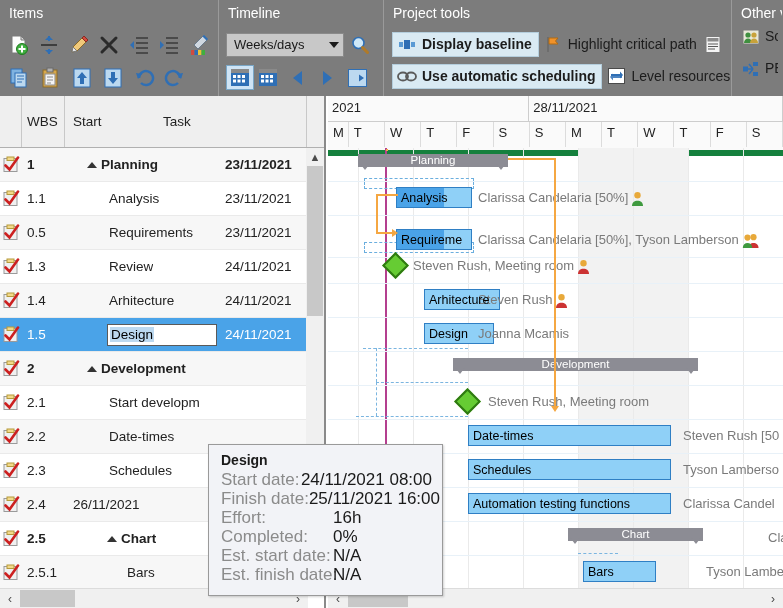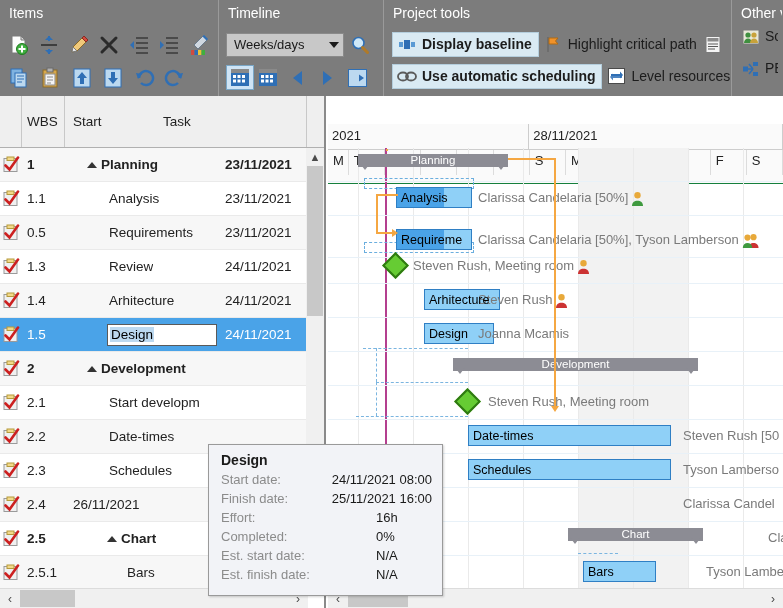--- a/index.html
+++ b/index.html
@@ -136,21 +136,21 @@
   .vs-arrow.bottom { position:absolute; bottom:0; left:0; }
 
   
   .hscroll { position:absolute; left:0; bottom:0; width:308px; height:20px; background:#f0f0f0; border-top:1px solid #dcdcdc; display:flex; align-items:center; }
   .hs-arrow { width:20px; height:20px; display:flex; align-items:center; justify-content:center; color:#4a4a4a; font-size:12px; }
   .hs-thumb { width:55px; height:17px; background:#c8c8c8; }
   .hs-track { flex:1; }
 
   
   .chart { position:absolute; left:328px; top:0; width:455px; height:512px; background:#fff; overflow:hidden; }
-  .chead { height:60px; position:relative; border-bottom:1px solid #15803d; background:#fafafa;margin-top:28px; }
+  .chead { height:60px; position:relative; border-bottom:6px solid #15803d; background:#fafafa; }
   .cweeks { display:flex; height:26px; border-bottom:1px solid #cdcdcd; }
   .cweek { border-right:1px solid #cdcdcd; font-size:13px; color:#222; padding:4px 0 0 4px; white-space:nowrap; }
   .cdays { display:flex; height:25px; }
   .cday { width:55px; border-right:1px solid #dcdcdc; font-size:13px; color:#222; text-align:left; padding:3px 0 0 5px; }
 
   .cbody { position:absolute; left:0; top:52px; width:455px; height:440px; }
   .weekend { position:absolute; top:0; height:440px; background:#f2f2f2; }
   .daygrid { position:absolute; top:0; width:1px; height:440px; background:#eaeaea; }
   .todayline { position:absolute; top:0; width:2px; height:440px; background:#b43f8f; }
   .crow { position:absolute; left:0; width:455px; height:34px; border-bottom:1px solid #e8f1f8; }
@@ -181,21 +181,21 @@
   .chs-thumb { width:60px; height:17px; background:#c8c8c8; }
 
   
   .tooltip {
     position:absolute; left:208px; top:348px; width:235px; height:152px;
     background:#f2f3f7; border:1px solid #9a9a9a;
     padding:7px 10px 0 12px; z-index:50;
     box-shadow: 1px 1px 2px rgba(0,0,0,0.18);
   }
   .tt-title { font-size:14px; font-weight:bold; color:#1a1a1a; margin-bottom:2px; }
-  .tt-line { display:flex; font-size:13px; line-height:19px;gap:43px; }
+  .tt-line { display:flex; font-size:17px; line-height:19px; }
   .tt-k { color:#8b8b8b; width:112px; white-space:nowrap; }
   .tt-v { color:#1a1a1a; white-space:nowrap; }
 </style>
 </head>
 <body>
 
 <div id="app">
 
   <div class="ribbon">
 
@@ -757,20 +757,23 @@
             </div>
             <div class="reslabel" style="left: 355px;">Steven Rush [50</div>
           </div>
           <div class="crow" style="top: 306px;">
             <div class="taskbar" style="left: 140px; width: 203px;">
               <span class="blabel">Schedules</span>
             </div>
             <div class="reslabel" style="left: 355px;">Tyson Lamberso</div>
           </div>
           <div class="crow" style="top: 340px;">
+            <div class="taskbar" style="left: 140px; width: 203px;">
+              <span class="blabel">Automation testing functions</span>
+            </div>
             <div class="reslabel" style="left: 355px;">Clarissa Candel</div>
           </div>
           <div class="crow" style="top: 374px;">
             <div class="sumbar" style="left: 240px; width: 135px;">
               <div class="slabel">Chart</div>
             </div>
             <div class="sumcap-l" style="left: 240px;"></div>
             <div class="sumcap-r" style="left: 361px;"></div>
             <div class="reslabel" style="left: 440px;">Clarissa Ca</div>
           </div>

